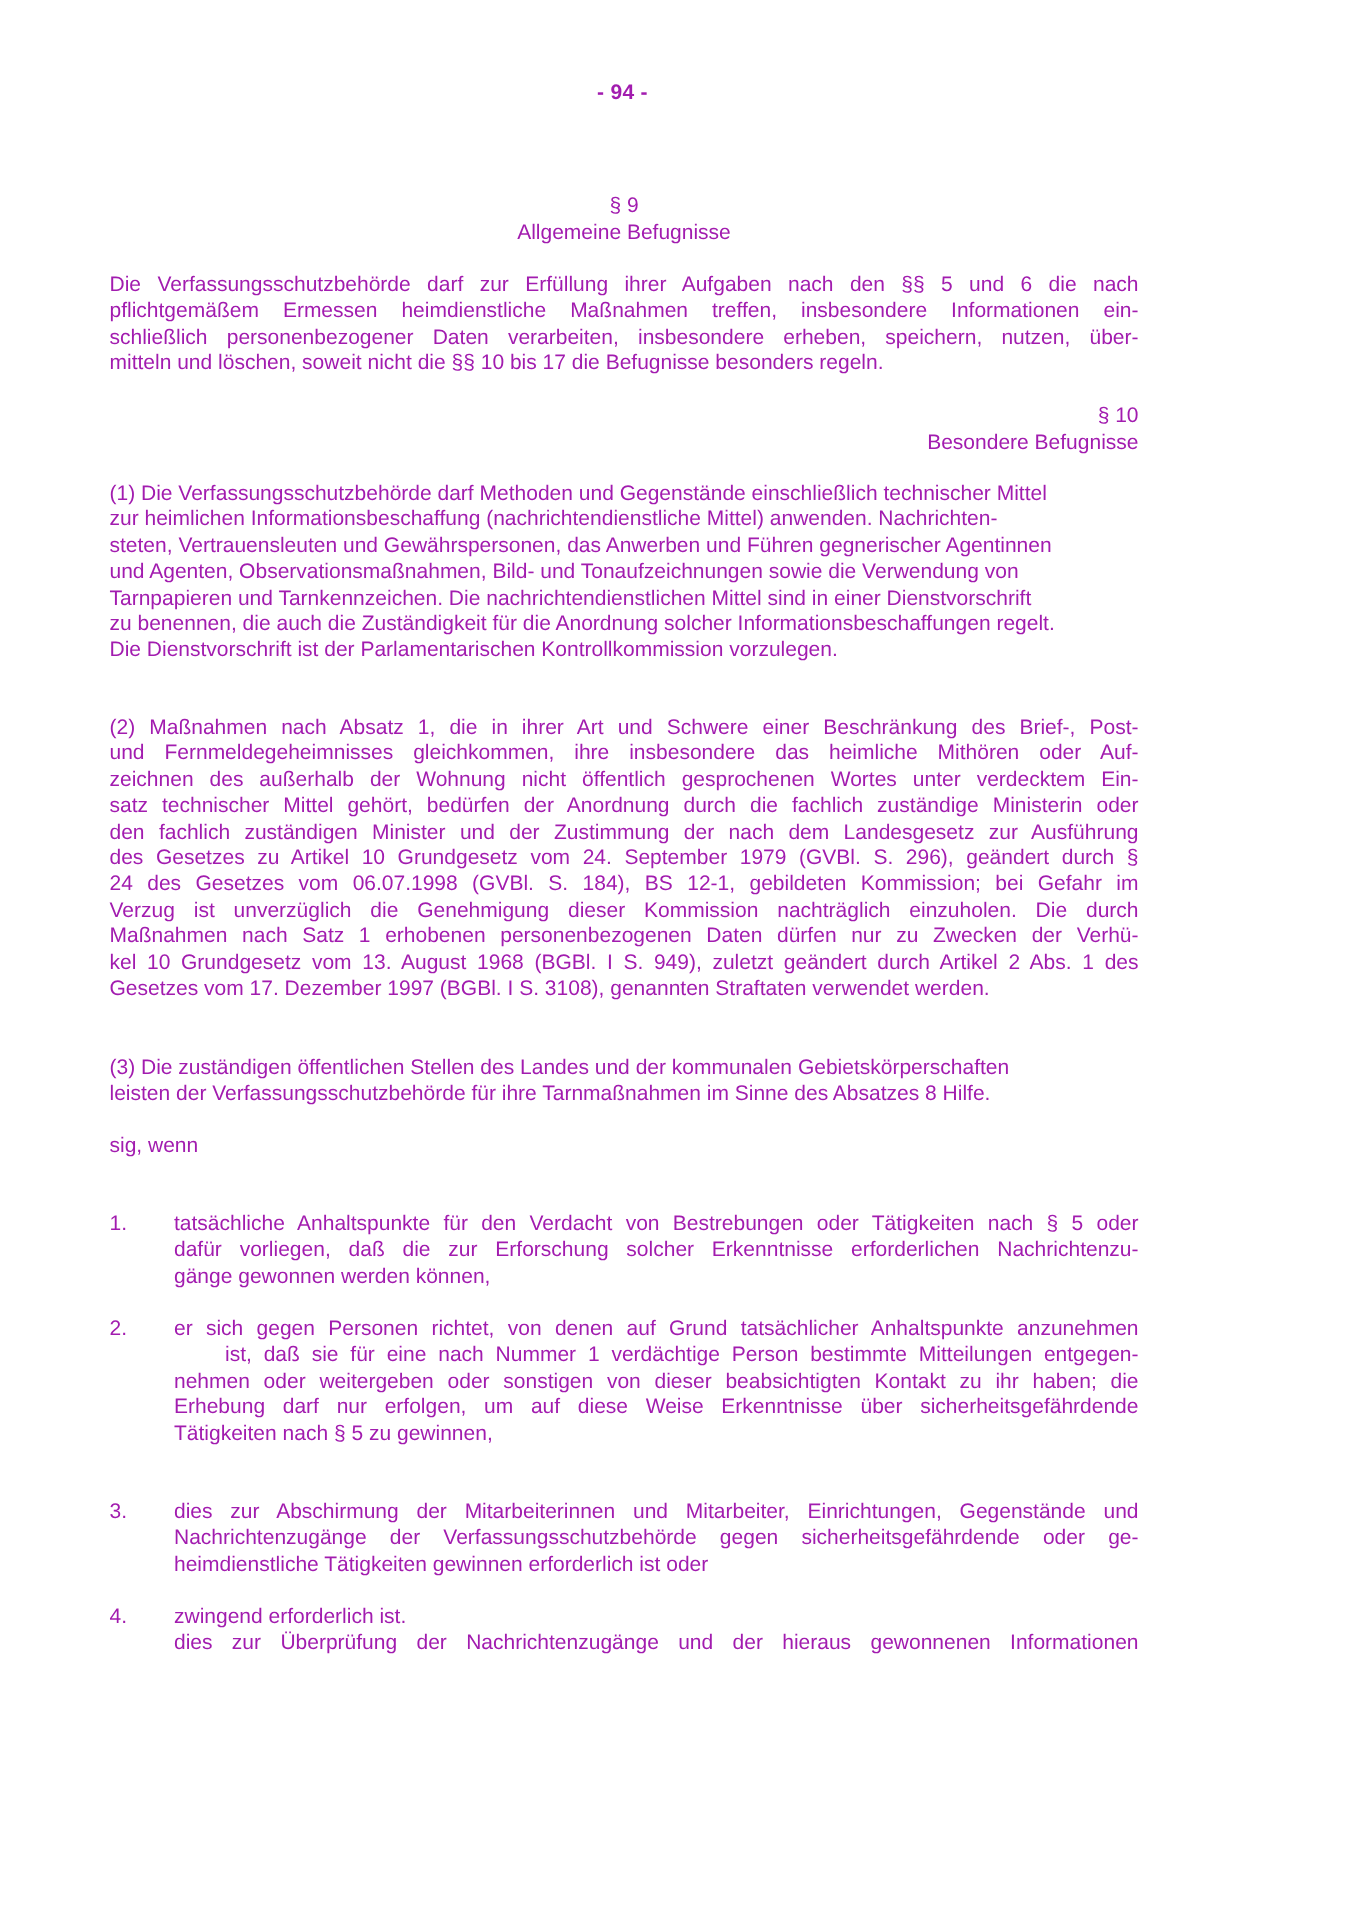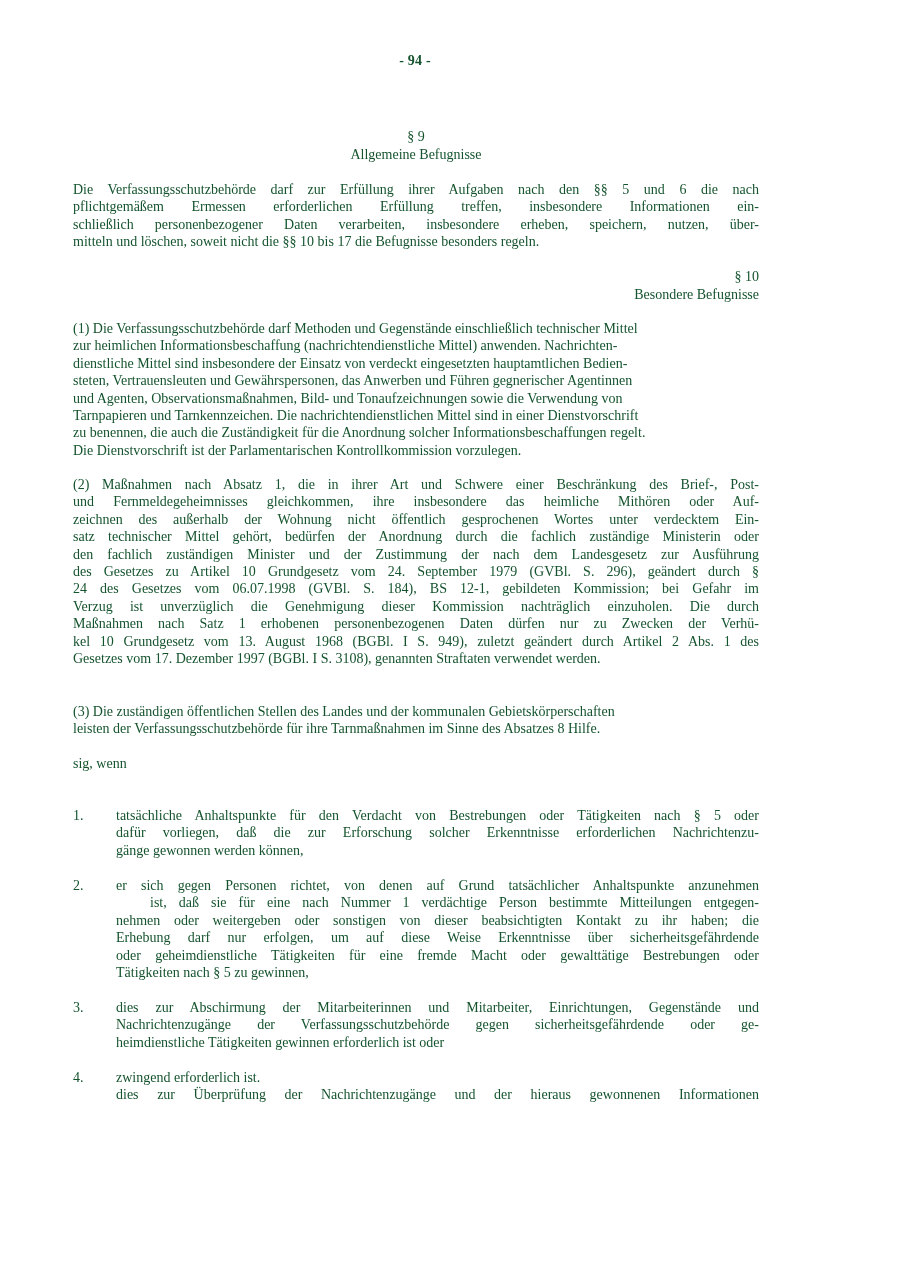--- a/index.html
+++ b/index.html
@@ -1,20 +1,20 @@
 <!DOCTYPE html>
 <html><head>
 <meta charset="utf-8">
 <style>
   html, body { margin: 0; padding: 0; background: #ffffff; }
   body { width: 900px; height: 1273px; position: relative; overflow: hidden; }
   .page {
     position: absolute; left: 0; top: 0; width: 900px; height: 1273px;
-    font-family: Liberation Serif, serif;
-    color: #14532d;
+    font-family: Liberation Sans, sans-serif;
+    color: #a21caf;
   }
   .pagenum {
     position: absolute; top: 53px; left: 0; width: 830px; text-align: center;
     font-weight: bold; font-size: 14px; letter-spacing: 0.2px;
   }
   .heading {
     position: absolute; left: 73px; width: 686px; text-align: center;
     font-size: 14px; line-height: 17.5px;
   }
   .para {
@@ -40,34 +40,33 @@
 
   <div class="pagenum">- 94 -</div>
 
   <div class="heading" style="top:128px;">
     <div>§ 9</div>
     <div>Allgemeine Befugnisse</div>
   </div>
 
   <div class="para" style="top:181px;">
     <span class="line" style="display: block;">Die Verfassungsschutzbehörde darf zur Erfüllung ihrer Aufgaben nach den §§ 5 und 6 die nach</span>
-    <span class="line" style="display: block;">pflichtgemäßem Ermessen erforderlichen Erfüllung treffen, insbesondere Informationen ein-</span>
+    <span class="line" style="display: block;">pflichtgemäßem Ermessen heimdienstliche Maßnahmen treffen, insbesondere Informationen ein-</span>
     <span class="line" style="display: block;">schließlich personenbezogener Daten verarbeiten, insbesondere erheben, speichern, nutzen, über-</span>
     <span class="line last" style="display: block;">mitteln und löschen, soweit nicht die §§ 10 bis 17 die Befugnisse besonders regeln.</span>
   </div>
 
   <div class="heading" style="top:268px;text-align:right;">
     <div>§ 10</div>
     <div>Besondere Befugnisse</div>
   </div>
 
   <div class="para" style="top:320px;">
     <span class="line last" style="display: block;">(1) Die Verfassungsschutzbehörde darf Methoden und Gegenstände einschließlich technischer Mittel</span>
     <span class="line last" style="display: block;">zur heimlichen Informationsbeschaffung (nachrichtendienstliche Mittel) anwenden. Nachrichten-</span>
-    <span class="line last" style="display: block;">dienstliche Mittel sind  insbesondere der Einsatz von verdeckt eingesetzten hauptamtlichen Bedien-</span>
     <span class="line last" style="display: block;">steten, Vertrauensleuten und Gewährspersonen, das Anwerben und Führen gegnerischer Agentinnen</span>
     <span class="line last" style="display: block;">und Agenten, Observationsmaßnahmen, Bild- und Tonaufzeichnungen sowie die Verwendung von</span>
     <span class="line last" style="display: block;">Tarnpapieren und Tarnkennzeichen. Die nachrichtendienstlichen Mittel sind in einer Dienstvorschrift</span>
     <span class="line last" style="display: block;">zu benennen, die auch die Zuständigkeit für die Anordnung solcher Informationsbeschaffungen regelt.</span>
     <span class="line last" style="display: block;">Die Dienstvorschrift ist der Parlamentarischen Kontrollkommission vorzulegen.</span>
   </div>
 
   <div class="para" style="top:476px;">
     <span class="line" style="display: block;">(2) Maßnahmen nach Absatz 1, die in ihrer Art und Schwere einer Beschränkung des Brief-, Post-</span>
     <span class="line" style="display: block;">und Fernmeldegeheimnisses gleichkommen, ihre insbesondere das heimliche Mithören oder Auf-</span>
@@ -100,21 +99,20 @@
     </div>
   </div>
 
   <div class="item" style="top:877px;">
     <span class="num">2.</span>
     <div class="body para" style="position:absolute; left:43px; width:643px; top:0;">
       <span class="line" style="display: block;">er sich gegen Personen richtet, von denen auf Grund tatsächlicher Anhaltspunkte anzunehmen</span>
       <span class="line" style="display: block; padding-left: 34px;">ist, daß sie für eine nach Nummer 1 verdächtige Person bestimmte Mitteilungen entgegen-</span>
       <span class="line" style="display: block;">nehmen oder weitergeben oder sonstigen von dieser beabsichtigten Kontakt zu ihr haben; die</span>
       <span class="line" style="display: block;">Erhebung darf nur erfolgen, um auf diese Weise Erkenntnisse über sicherheitsgefährdende</span>
-      <span class="line" style="display: block;">oder geheimdienstliche Tätigkeiten für eine fremde Macht oder gewalttätige Bestrebungen oder</span>
       <span class="line last" style="display: block;">Tätigkeiten nach § 5 zu gewinnen,</span>
     </div>
   </div>
 
   <div class="item" style="top:999px;">
     <span class="num">3.</span>
     <div class="body para" style="position:absolute; left:43px; width:643px; top:0;">
       <span class="line" style="display: block;">dies zur Abschirmung der Mitarbeiterinnen und Mitarbeiter, Einrichtungen, Gegenstände und</span>
       <span class="line" style="display: block;">Nachrichtenzugänge der Verfassungsschutzbehörde gegen sicherheitsgefährdende oder ge-</span>
       <span class="line last" style="display: block;">heimdienstliche Tätigkeiten gewinnen erforderlich ist oder</span>

